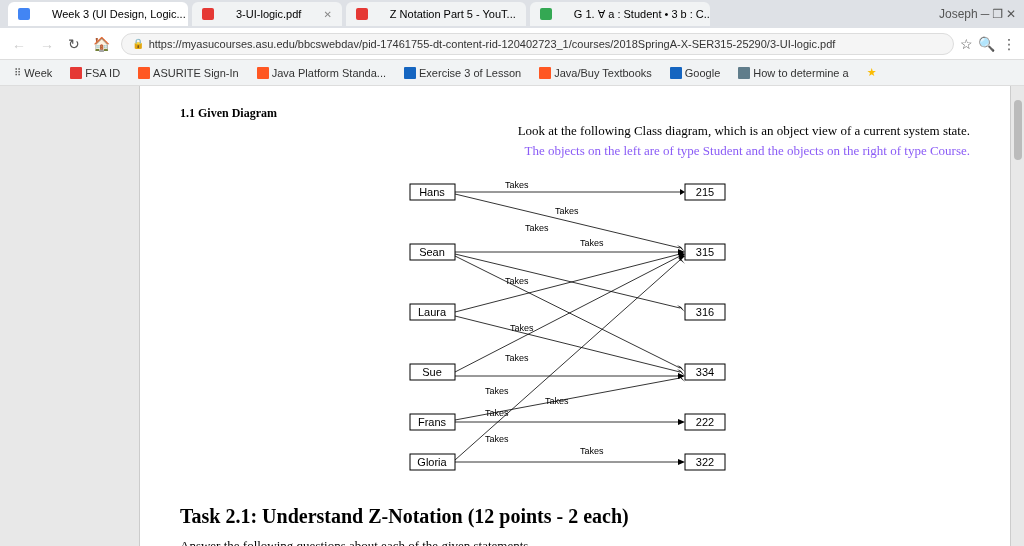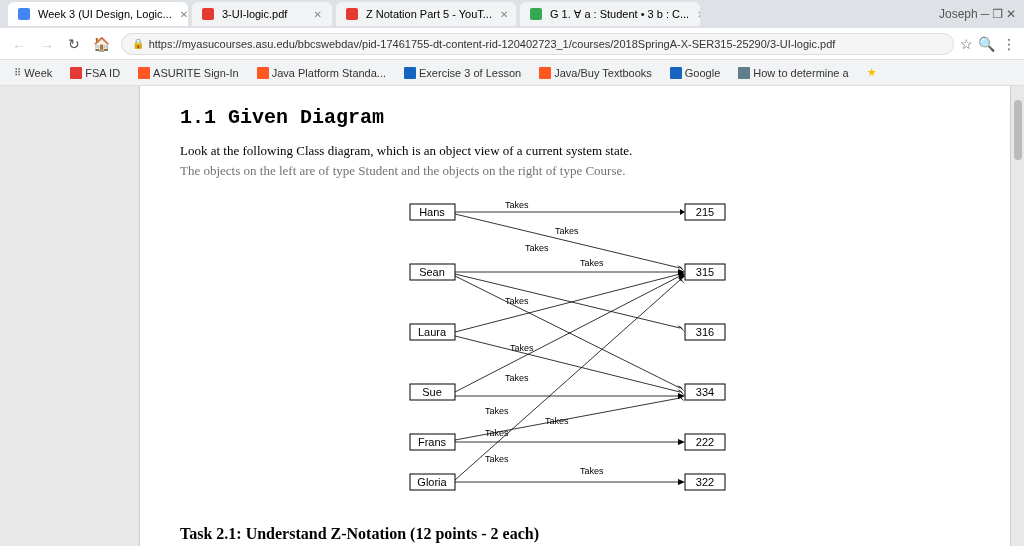--- a/index.html
+++ b/index.html
@@ -14,21 +14,21 @@
       padding: 0 8px;
       gap: 4px;
     }
     .tab {
       background: #f1f3f4;
       border-radius: 6px 6px 0 0;
       padding: 4px 10px;
       font-size: 11px;
       display: flex;
       align-items: center;
-      gap: 8px;
+      gap: 22px;
       height: 24px;
       min-width: 140px;
       max-width: 180px;
       white-space: nowrap;
       overflow: hidden;
     }
     .tab.active {
       background: #fff;
     }
     .tab-close {
@@ -158,32 +158,32 @@
       background: #bbb;
       border-radius: 4px;
       margin: 4px auto;
       position: absolute;
       top: 10px;
       left: 3px;
     }
 
     
     .section-title {
-      font-family: Liberation Mono, monospace;
-      font-size: 20px;
+      font-family: Liberation Serif, serif;
+      font-size: 12px;
       font-weight: bold;
-      margin-bottom: 12px;
     }
     .description {
       font-family: 'Times New Roman', serif;
       font-size: 13px;
       line-height: 1.5;
       margin-bottom: 16px;
-    }
-    .description .blue { color: #737373; margin-top: 12px; }
+      text-align: right;
+    }
+    .description .blue { color: #8b5cf6; margin-top: 12px; }
 
     
     .diagram-container {
       margin: 10px auto;
       width: 340px;
       position: relative;
       text-align: right;
     }
     .diagram-svg {
       width: 340px;
@@ -205,21 +205,21 @@
       font-size: 9px;
     }
     .arrow-line {
       stroke: black;
       stroke-width: 0.8;
       fill: none;
     }
 
     .task-title {
       font-family: 'Times New Roman', serif;
-      font-size: 16px;
+      font-size: 20px;
       font-weight: bold;
       margin-top: 16px;
       margin-bottom: 8px;
     }
     .task-desc {
       font-family: 'Times New Roman', serif;
       font-size: 13px;
       line-height: 1.5;
     }
   </style>

